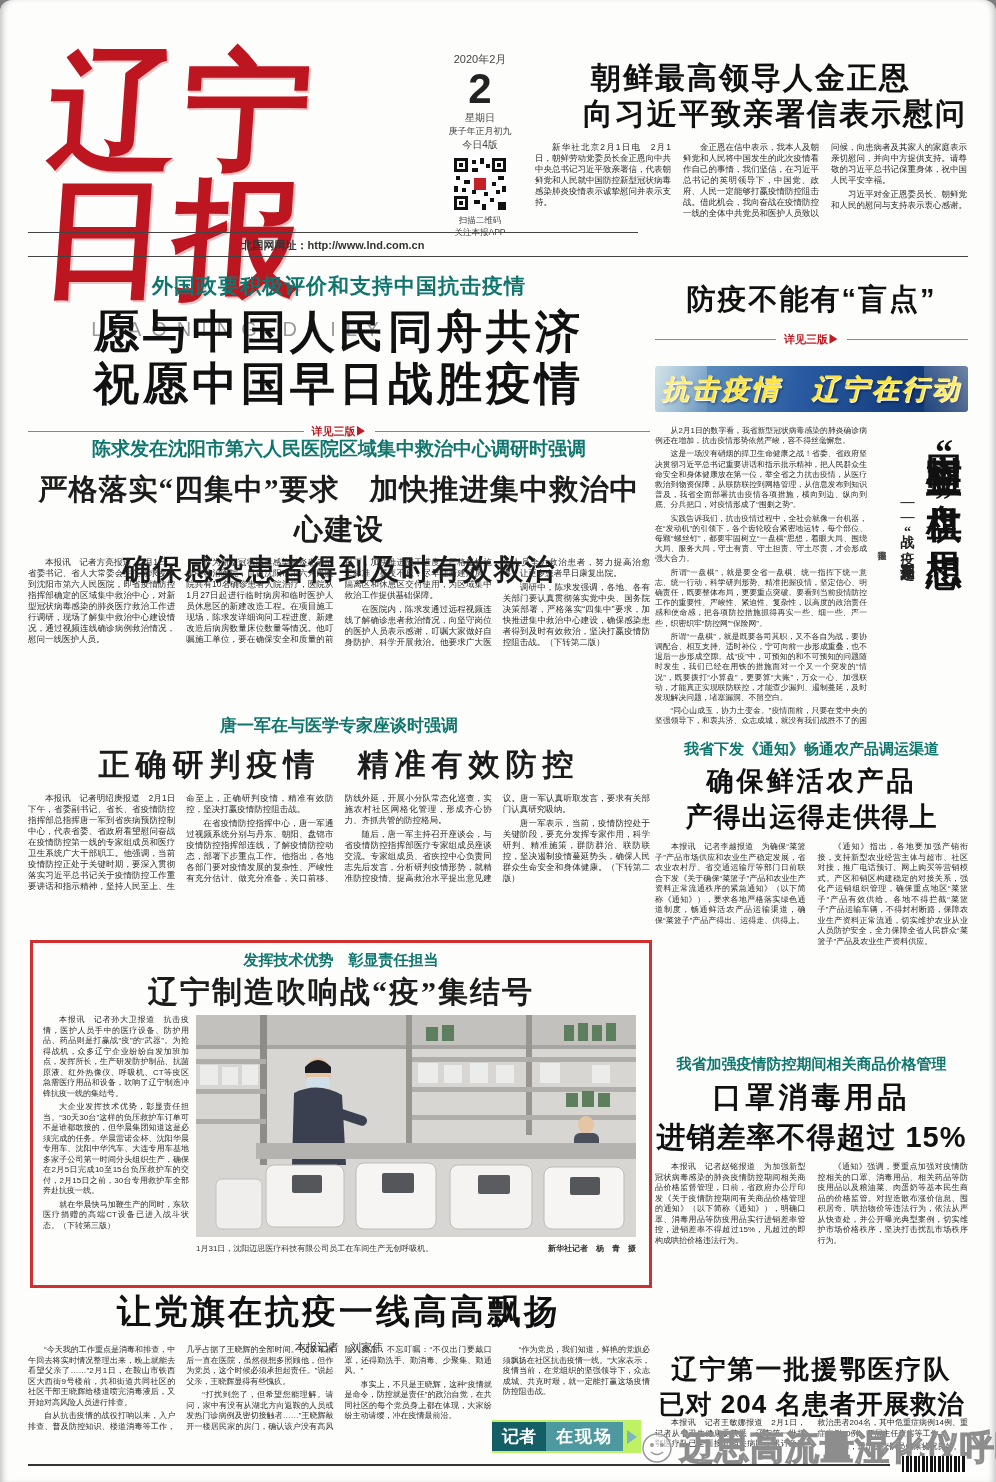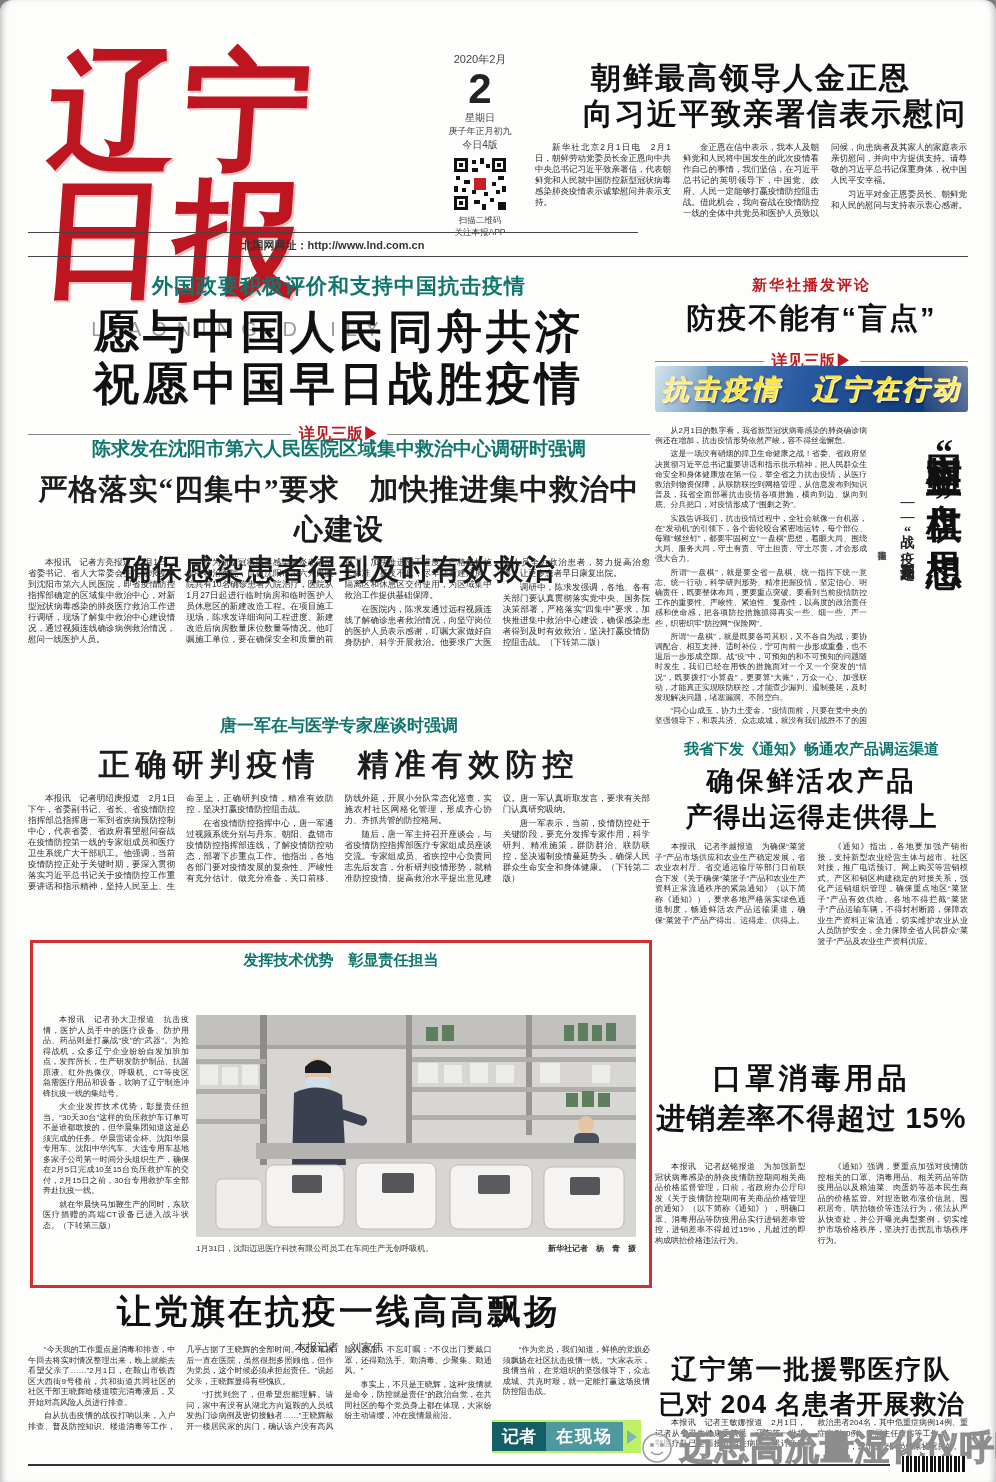--- a/index.html
+++ b/index.html
@@ -15,21 +15,21 @@
   .kicker{font-weight:bold;color:#0f766e;}
   .body-sm{font-size:8.5px;line-height:11px;text-align:justify;color:#2b2b2b;overflow:hidden;}
   .body-sm p{margin:0 0 3px 0;text-indent:2em;}
   .cols3{column-count:3;column-gap:12px;}
   .cols2{column-count:2;column-gap:12px;}
   .cols4{column-count:4;column-gap:11px;}
   .masthead-title{font-family:"Liberation Serif",serif;font-weight:bold;color:#bd1620;
         font-size:128px;letter-spacing:6px;line-height:1;transform:skewX(-4deg);
         text-shadow:2px 2px 0 rgba(189,22,32,.25);}
   .big-head{font-weight:bold;letter-spacing:2px;color:#111;}
-  .see-more{color:#bf1b22;font-size:16px;font-weight:bold;white-space:nowrap;}
+  .see-more{color:#bf1b22;font-size:11px;font-weight:bold;white-space:nowrap;}
   .rule-wrap{display:flex;align-items:center;gap:8px;}
   .rule-wrap .rule{flex:1;background:#888;}
   .vert{writing-mode:vertical-rl;text-orientation:upright;}
   .badge-row{display:flex;align-items:center;}
   .badge-dark{background:#145f66;color:#fff;font-weight:bold;font-size:17px;padding:3px 10px;}
   .badge-light{background:#4e98a0;color:#fff;font-weight:bold;font-size:17px;padding:3px 10px;letter-spacing:2px;}
   .badge-arrow{width:0;height:0;border-left:10px solid #7ab7bd;border-top:7px solid transparent;border-bottom:7px solid transparent;margin-left:4px;}
   .watermark{font-size:34px;font-weight:bold;letter-spacing:1px;color:rgba(255,255,255,.55);
         -webkit-text-stroke:1.3px #8d8d8d;white-space:nowrap;}
   .barcode{background:repeating-linear-gradient(90deg,#111 0 2px,#fff 2px 4px,#111 4px 7px,#fff 7px 8px);}
@@ -138,20 +138,21 @@
   </div>
   <div class="abs body-sm cols4" style="left:28px;top:793px;width:622px;height:140px;">
     <p>本报讯　记者明绍庚报道　2月1日下午，省委副书记、省长、省疫情防控指挥部总指挥唐一军到省疾病预防控制中心，代表省委、省政府看望慰问奋战在疫情防控第一线的专家组成员和医疗卫生系统广大干部职工。他强调，当前疫情防控正处于关键时期，要深入贯彻落实习近平总书记关于疫情防控工作重要讲话和指示精神，坚持人民至上、生命至上，正确研判疫情，精准有效防控，坚决打赢疫情防控阻击战。</p>
     <p>在省疫情防控指挥中心，唐一军通过视频系统分别与丹东、朝阳、盘锦市疫情防控指挥部连线，了解疫情防控动态，部署下步重点工作。他指出，各地各部门要对疫情发展的复杂性、严峻性有充分估计、做充分准备，关口前移、防线外延，开展小分队常态化巡查，实施农村社区网格化管理，形成齐心协力、齐抓共管的防控格局。</p>
     <p>随后，唐一军主持召开座谈会，与省疫情防控指挥部医疗专家组成员座谈交流。专家组成员、省疾控中心负责同志先后发言，分析研判疫情形势，就精准防控疫情、提高救治水平提出意见建议。唐一军认真听取发言，要求有关部门认真研究吸纳。</p>
     <p>唐一军表示，当前，疫情防控处于关键阶段，要充分发挥专家作用，科学研判、精准施策，群防群治、联防联控，坚决遏制疫情蔓延势头，确保人民群众生命安全和身体健康。（下转第二版）</p>
   </div>
 
   <div class="abs" style="left:30px;top:940px;width:616px;height:342px;border:3px solid #cf3131;background:#fdfdfc;">
     <div class="ctr kicker" style="font-size:15px;margin-top:8px;">发挥技术优势　彰显责任担当</div>
+    <div class="ctr serif" style="font-size:30px;font-weight:bold;margin-top:2px;letter-spacing:2px;">辽宁制造吹响战“疫”集结号</div>
     <div class="abs body-sm" style="left:10px;top:72px;width:146px;height:258px;font-size:8px;line-height:10.5px;">
       <p>本报讯　记者孙大卫报道　抗击疫情，医护人员手中的医疗设备、防护用品、药品则是打赢战“疫”的“武器”。为抢得战机，众多辽宁企业纷纷自发加班加点，发挥所长，生产研发防护制品、抗菌原液、红外热像仪、呼吸机、CT等疫区急需医疗用品和设备，吹响了辽宁制造冲锋抗疫一线的集结号。</p>
       <p>大企业发挥技术优势，彰显责任担当。“30天30台”这样的负压救护车订单可不是谁都敢接的，但华晨集团知道这是必须完成的任务。华晨雷诺金杯、沈阳华晨专用车、沈阳中华汽车、大连专用车基地多家子公司第一时间分头组织生产，确保在2月5日完成10至15台负压救护车的交付，2月15日之前，30台专用救护车全部奔赴抗疫一线。</p>
       <p>就在华晨快马加鞭生产的同时，东软医疗捐赠的高端CT设备已进入战斗状态。（下转第三版）</p>
     </div>
 
     <svg class="abs" style="left:163px;top:72px;" width="440" height="222" viewBox="0 0 440 222">
       <rect width="440" height="222" fill="#d8d6d2"></rect>
       <rect y="0" width="440" height="34" fill="#c3c1bd"></rect>
       <rect y="30" width="440" height="4" fill="#a7a5a1"></rect>
@@ -233,21 +234,20 @@
     <p>事实上，不只是王晓辉，这种“疫情就是命令，防控就是责任”的政治自觉，在共同社区的每个党员身上都在体现，大家纷纷主动请缨，冲在疫情最前沿。</p>
     <p>“作为党员，我们知道，鲜艳的党旗必须飘扬在社区抗击疫情一线。”大家表示，疫情当前，在党组织的坚强领导下，众志成城、共克时艰，就一定能打赢这场疫情防控阻击战。</p>
   </div>
   <div class="abs badge-row" style="left:492px;top:1420px;background:#bef264;padding:2px 4px 2px 0;">
     <span class="badge-dark">记者</span>
     <span class="badge-light">在现场</span>
     <span class="badge-arrow"></span>
   </div>
 
   <div class="abs ctr" style="left:655px;top:276px;width:313px;">
-    <div class="red" style="font-size:15px;font-weight:bold;letter-spacing:2px;">新华社播发评论</div>
     <div class="big-head" style="font-size:29px;margin-top:4px;letter-spacing:2px;">防疫不能有“盲点”</div>
     <div class="rule-wrap" style="margin-top:12px;">
       <div class="rule"></div>
       <span class="see-more">详见三版▶</span>
       <div class="rule"></div>
     </div>
   </div>
 
   <div class="abs banner" style="left:655px;top:366px;width:313px;height:46px;">
     <div class="abs" style="left:0;top:0;width:52px;height:46px;background:linear-gradient(120deg,rgba(255,255,255,.55),rgba(255,255,255,.08));"></div>
@@ -273,20 +273,21 @@
     <div class="kicker" style="font-size:15px;">我省下发《通知》畅通农产品调运渠道</div>
     <div class="big-head" style="font-size:27px;margin-top:4px;letter-spacing:3px;">确保鲜活农产品</div>
     <div class="big-head" style="font-size:27px;letter-spacing:1px;">产得出运得走供得上</div>
   </div>
   <div class="abs body-sm cols2" style="left:655px;top:842px;width:313px;height:178px;font-size:8px;line-height:10.5px;">
     <p>本报讯　记者李越报道　为确保“菜篮子”产品市场供应和农业生产稳定发展，省农业农村厅、省交通运输厅等部门日前联合下发《关于确保“菜篮子”产品和农业生产资料正常流通秩序的紧急通知》（以下简称《通知》），要求各地严格落实绿色通道制度，畅通鲜活农产品运输渠道，确保“菜篮子”产品产得出、运得走、供得上。</p>
     <p>《通知》指出，各地要加强产销衔接，支持新型农业经营主体与超市、社区对接，推广电话预订、网上购买等营销模式。产区和销区构建稳定的对接关系，强化产运销组织管理，确保重点地区“菜篮子”产品有效供给。各地不得拦截“菜篮子”产品运输车辆，不得封村断路，保障农业生产资料正常流通，切实维护农业从业人员防护安全，全力保障全省人民群众“菜篮子”产品及农业生产资料供应。</p>
   </div>
 
   <div class="abs ctr" style="left:655px;top:1055px;width:313px;">
+    <div class="kicker" style="font-size:15px;">我省加强疫情防控期间相关商品价格管理</div>
     <div class="big-head" style="font-size:29px;margin-top:4px;letter-spacing:4px;">口罩消毒用品</div>
     <div class="big-head" style="font-size:29px;letter-spacing:1px;">进销差率不得超过 15%</div>
   </div>
   <div class="abs body-sm cols2" style="left:655px;top:1162px;width:313px;height:178px;font-size:8px;line-height:10.5px;">
     <p>本报讯　记者赵铭报道　为加强新型冠状病毒感染的肺炎疫情防控期间相关商品价格监督管理，日前，省政府办公厅印发《关于疫情防控期间有关商品价格管理的通知》（以下简称《通知》），明确口罩、消毒用品等防疫用品实行进销差率管控，进销差率不得超过15%，凡超过的即构成哄抬价格违法行为。</p>
     <p>《通知》强调，要重点加强对疫情防控相关的口罩、消毒用品、相关药品等防疫用品以及粮油菜、肉蛋奶等基本民生商品的价格监管。对捏造散布涨价信息、囤积居奇、哄抬物价等违法行为，依法从严从快查处，并公开曝光典型案例，切实维护市场价格秩序，坚决打击扰乱市场秩序行为。</p>
   </div>
 
   <div class="abs ctr" style="left:655px;top:1352px;width:313px;">
     <div class="big-head" style="font-size:26px;letter-spacing:2px;">辽宁第一批援鄂医疗队</div>

